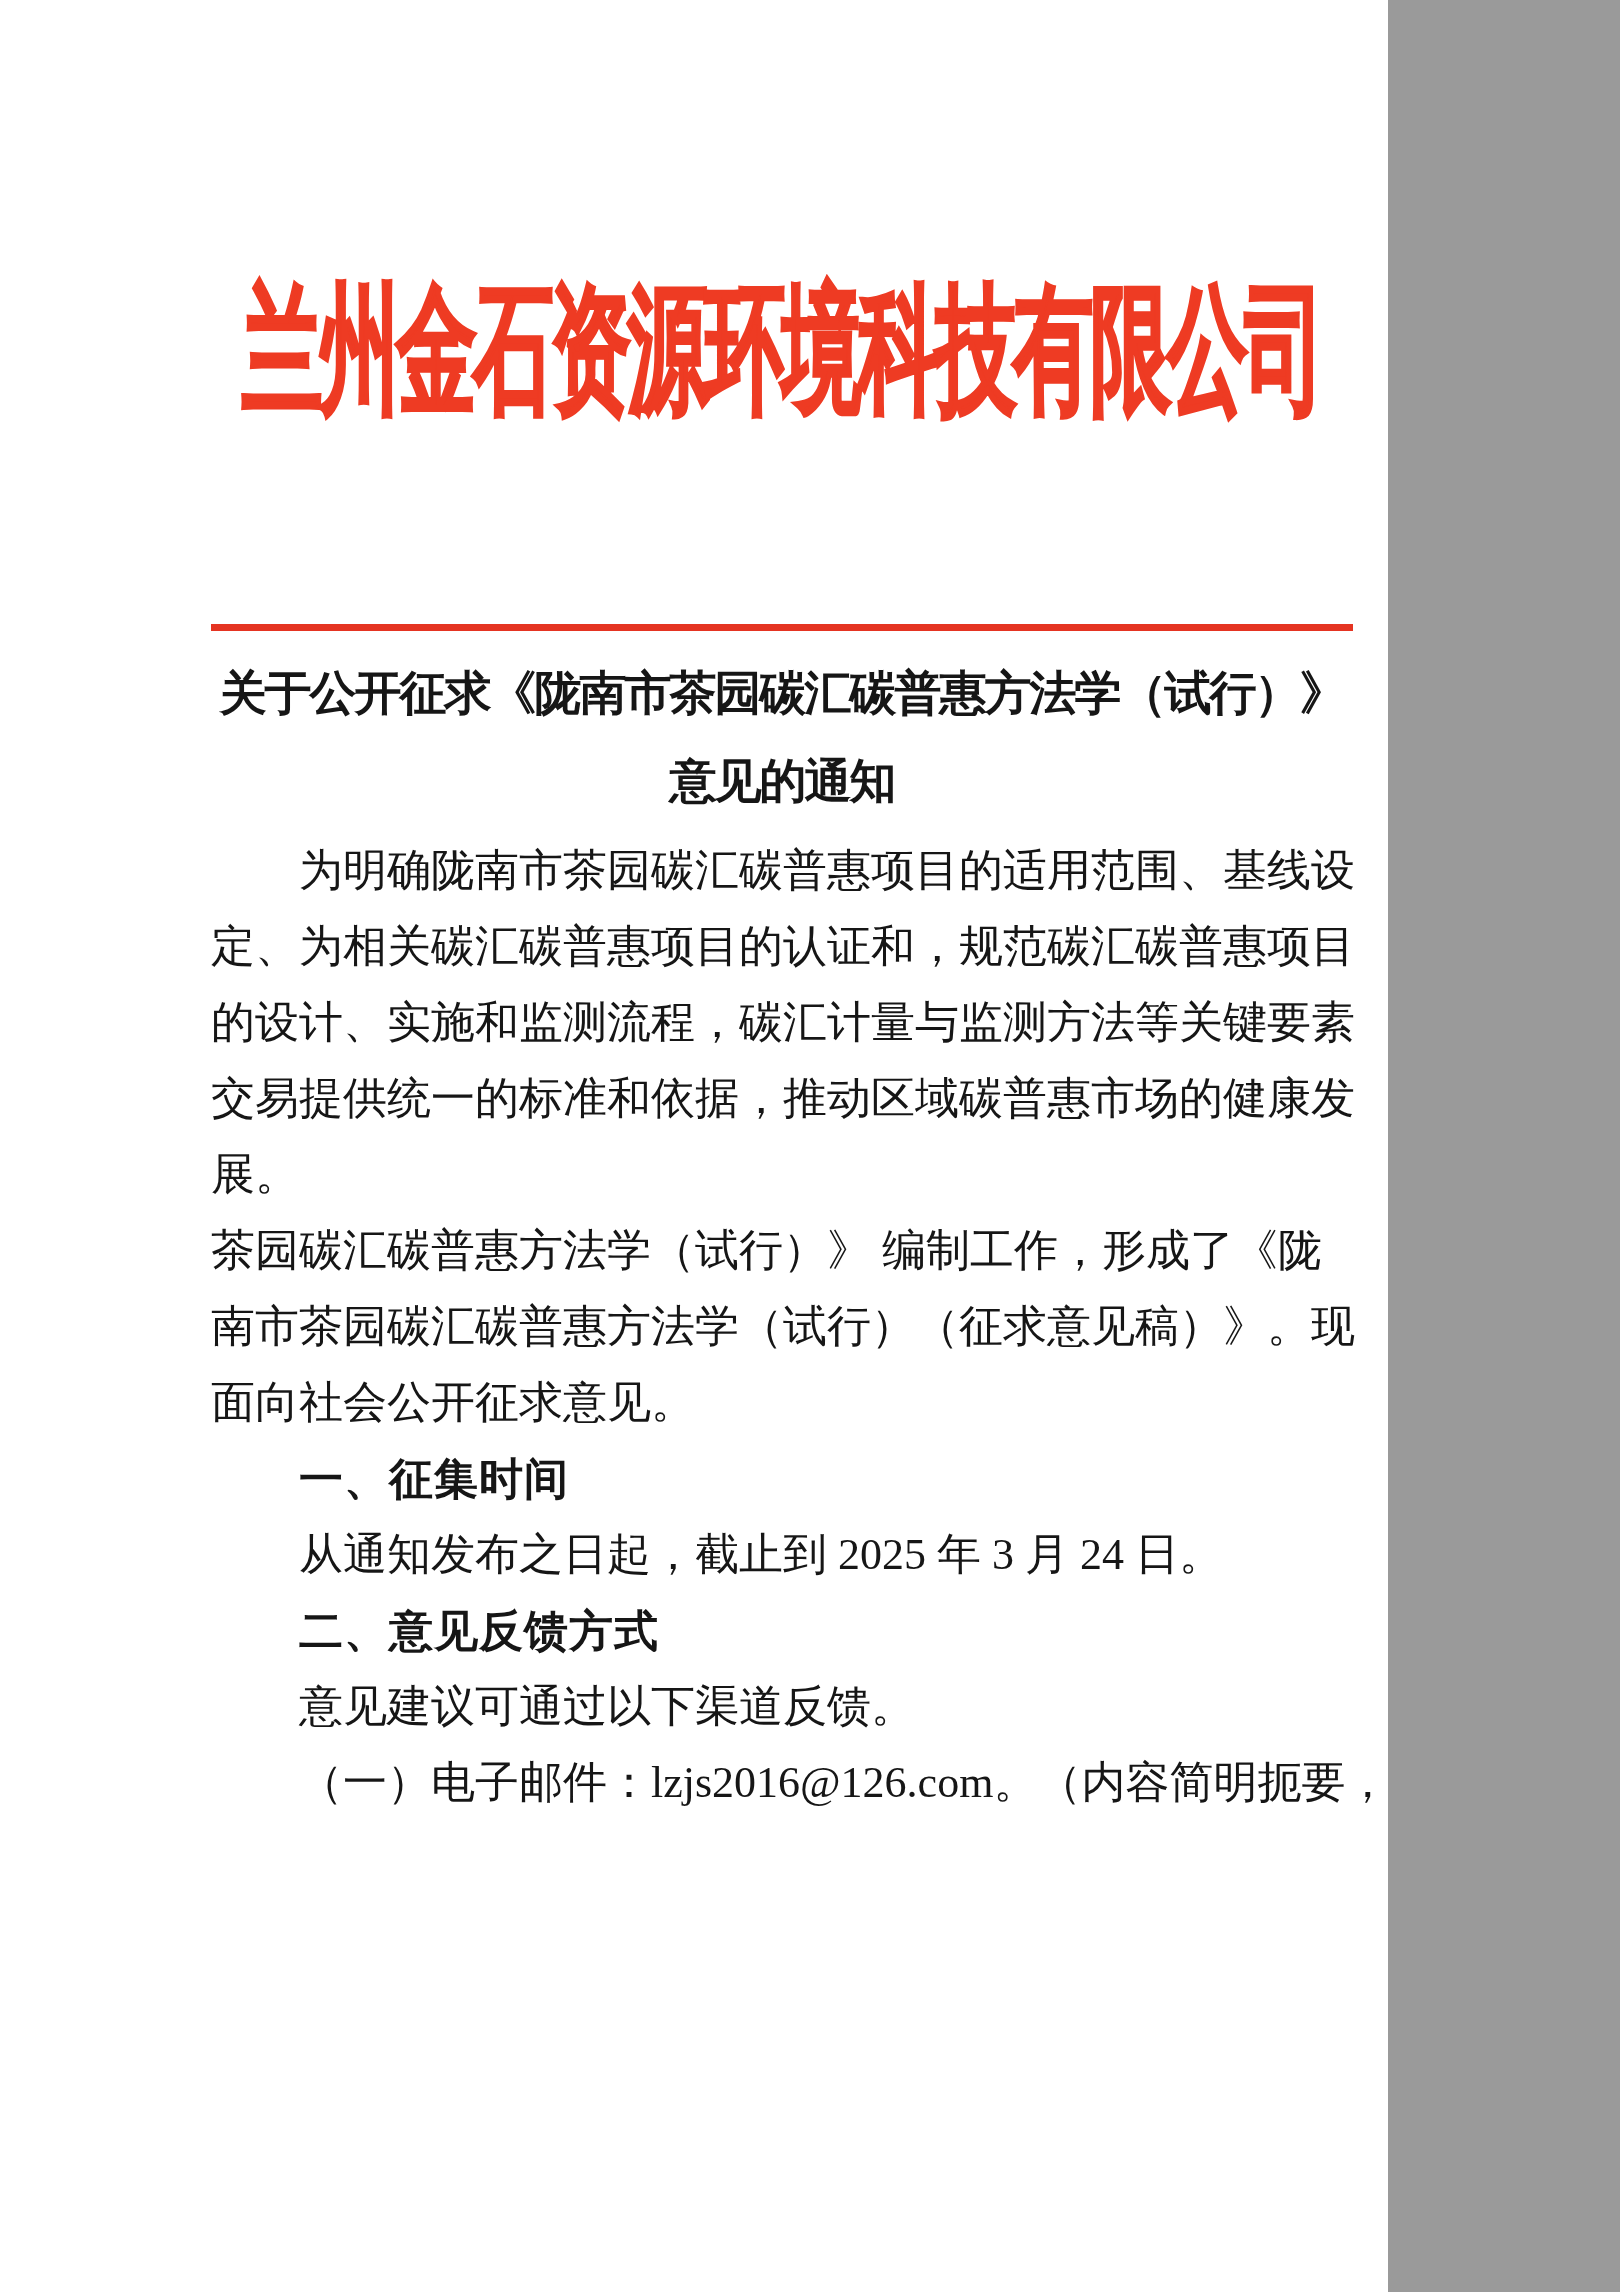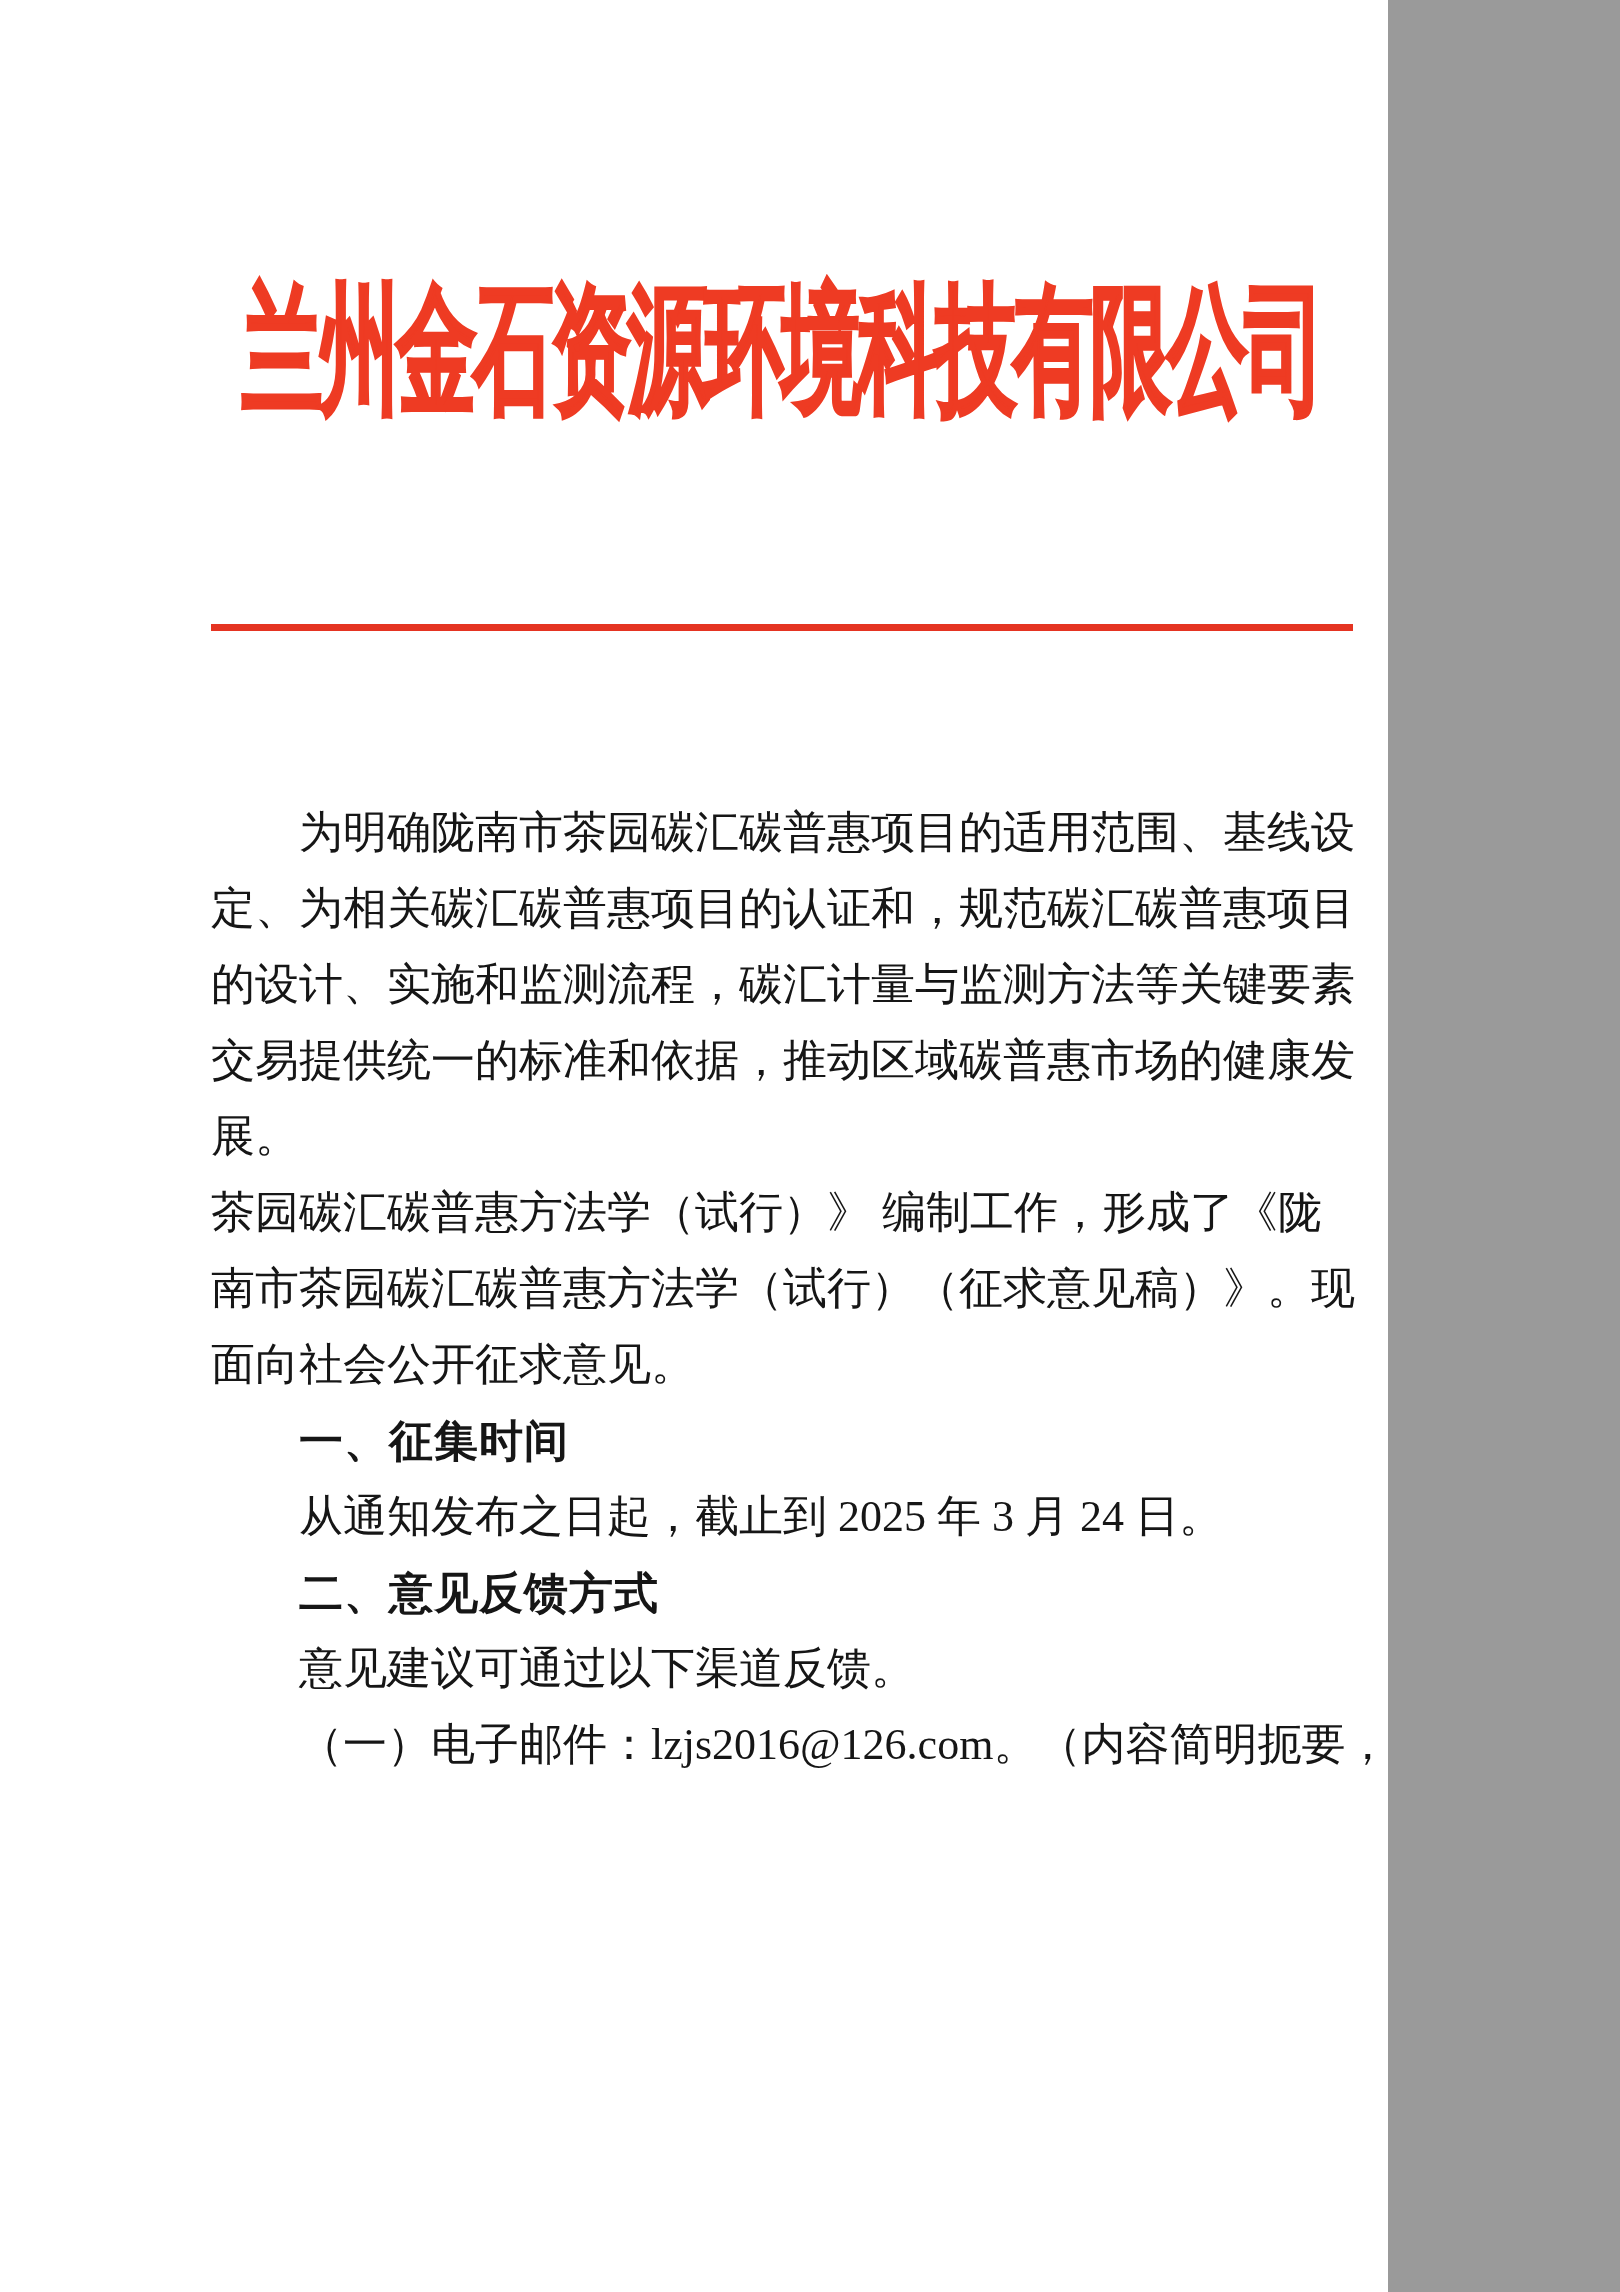--- a/index.html
+++ b/index.html
@@ -49,21 +49,21 @@
     text-align: center;
     font-size: 47px;
     line-height: 88px;
     font-weight: bold;
     letter-spacing: -2px;
   }
   .title-block .t-line { white-space: nowrap; }
   
   .body-block {
     position: absolute;
-    top: 795px;
+    top: 833px;
     left: 211px;
     width: 1142px;
     font-size: 44px;
     line-height: 76px;
   }
   .line {
     white-space: nowrap;
     height: 76px;
   }
   .ind { padding-left: 88px; }
@@ -75,20 +75,24 @@
 </style>
 </head>
 <body>
 
 <div class="page">
 
   <div class="letterhead" style="color: rgb(238, 59, 35);">兰州金石资源环境科技有限公司</div>
 
   <div class="divider" style="background: rgb(229, 52, 34);"></div>
 
+  <div class="title-block">
+    <div class="t-line">关于公开征求《陇南市茶园碳汇碳普惠方法学（试行）》</div>
+    <div class="t-line">意见的通知</div>
+  </div>
 
   <div class="body-block">
     <div class="line ind">为明确陇南市茶园碳汇碳普惠项目的适用范围、基线设</div>
     <div class="line">定、为相关碳汇碳普惠项目的认证和，规范碳汇碳普惠项目</div>
     <div class="line">的设计、实施和监测流程，碳汇计量与监测方法等关键要素</div>
     <div class="line">交易提供统一的标准和依据，推动区域碳普惠市场的健康发</div>
     <div class="line">展。</div>
     <div class="line">茶园碳汇碳普惠方法学（试行）》 编制工作，形成了《陇</div>
     <div class="line">南市茶园碳汇碳普惠方法学（试行）（征求意见稿）》。现</div>
     <div class="line">面向社会公开征求意见。</div>

